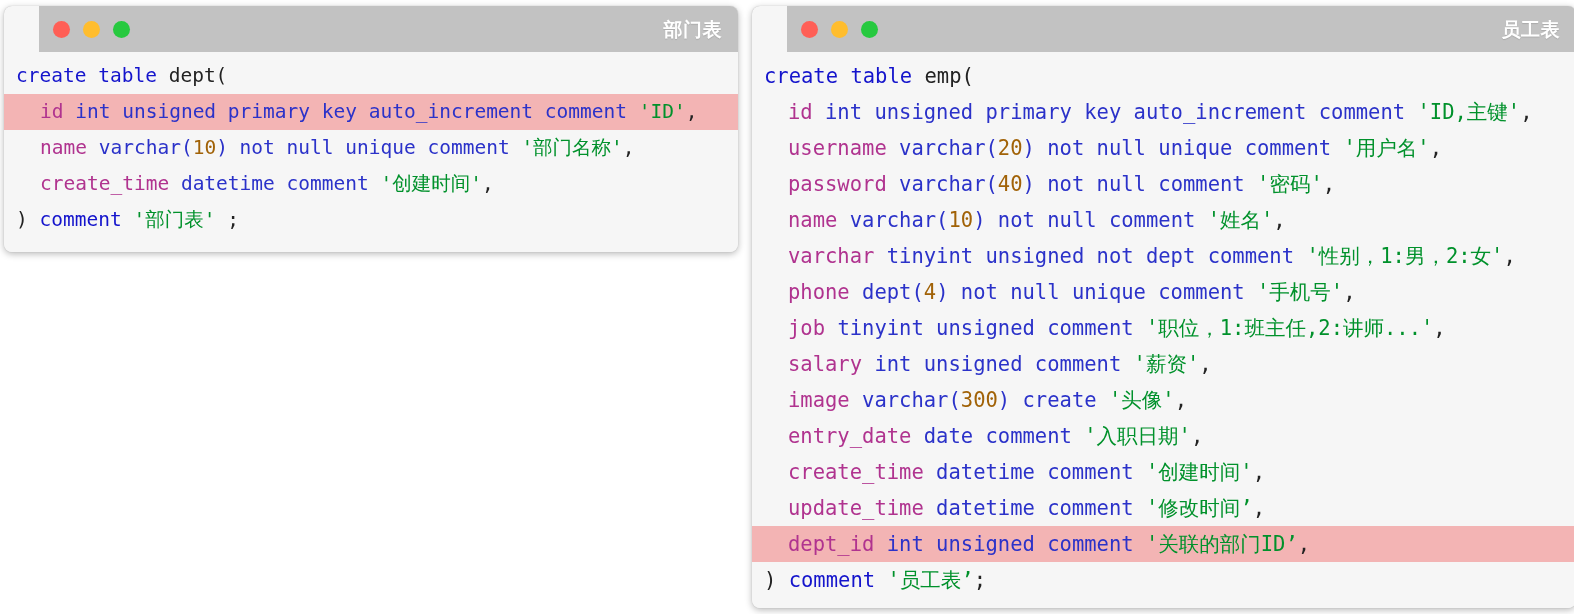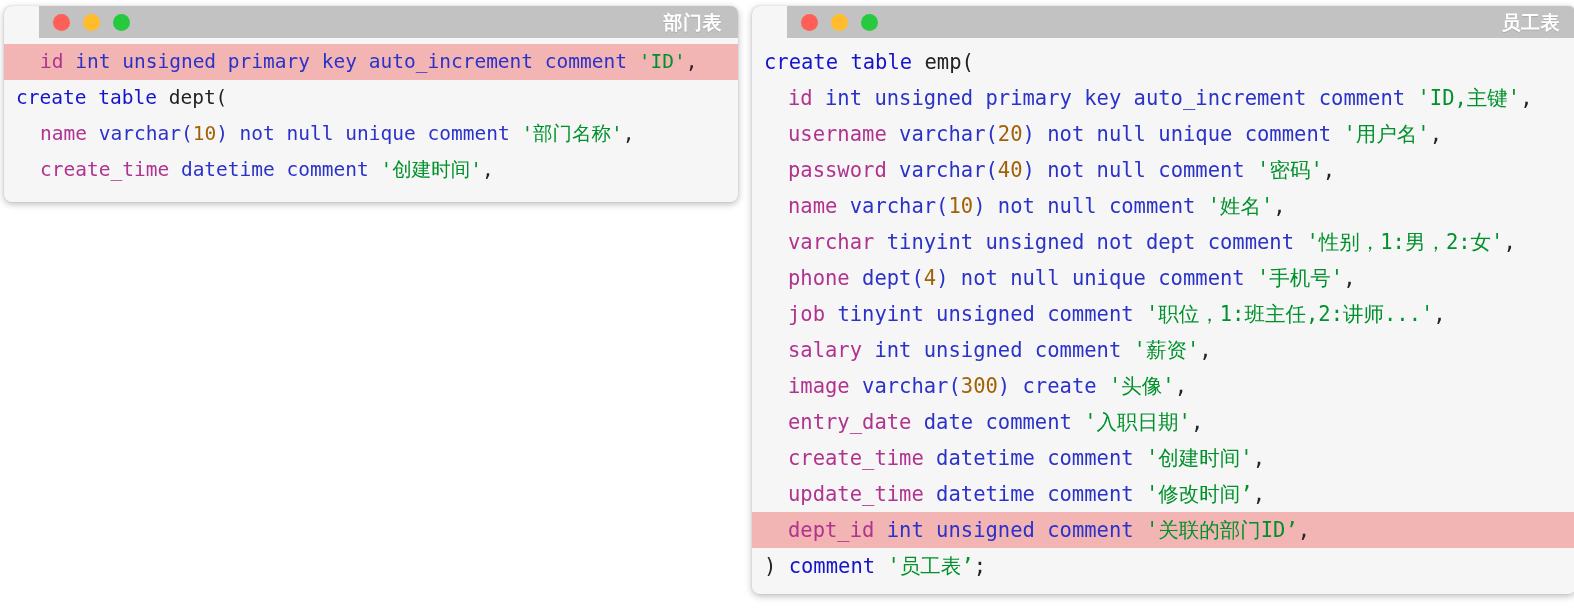--- a/index.html
+++ b/index.html
@@ -31,21 +31,21 @@
     background: #f6f6f6;
     border-radius: 8px;
     box-shadow: 0 2px 7px rgba(0,0,0,0.28), 0 0 1px rgba(0,0,0,0.25);
     overflow: hidden;
     flex: none;
   }
   .window.left  { width: 734px; }
   .window.right { width: 824px; }
 
   .titlebar {
-    height: 32px;
+    height: 46px;
     background: #c2c2c2;
     display: flex;
     align-items: center;
     padding: 0 16px 0 14px;
     box-sizing: border-box;
     position: relative;
     margin-left: 35px;
   }
   .lights {
     display: flex;
@@ -115,24 +115,25 @@
   <div class="window left">
     <div class="titlebar">
       <div class="lights">
         <span class="light red"></span>
         <span class="light yellow"></span>
         <span class="light green"></span>
       </div>
       <span class="win-title">部门表</span>
     </div>
     <div class="code">
+        <div class="line"><span class="kw">create</span><span class="pun"> </span><span class="kw">table</span><span class="pun"> </span><span class="pun">dept(</span></div>
         <div class="line hl indent"><span class="col">id</span><span class="pun"> </span><span class="typ">int unsigned primary key auto_increment comment</span><span class="pun"> </span><span class="str">'ID'</span><span class="pun">,</span></div>
-        <div class="line"><span class="kw">create</span><span class="pun"> </span><span class="kw">table</span><span class="pun"> </span><span class="pun">dept(</span></div>
         <div class="line indent"><span class="col">name</span><span class="pun"> </span><span class="typ">varchar(</span><span class="num">10</span><span class="typ">) not null unique comment</span><span class="pun"> </span><span class="str">'部门名称'</span><span class="pun">,</span></div>
         <div class="line indent"><span class="col">create_time</span><span class="pun"> </span><span class="typ">datetime comment</span><span class="pun"> </span><span class="str">'创建时间'</span><span class="pun">,</span></div>
+        <div class="line"><span class="pun">)</span><span class="pun"> </span><span class="kw">comment</span><span class="pun"> </span><span class="str">'部门表'</span><span class="pun"> ;</span></div>
       </div>
   </div>
 
   <div class="window right">
     <div class="titlebar">
       <div class="lights">
         <span class="light red"></span>
         <span class="light yellow"></span>
         <span class="light green"></span>
       </div>

